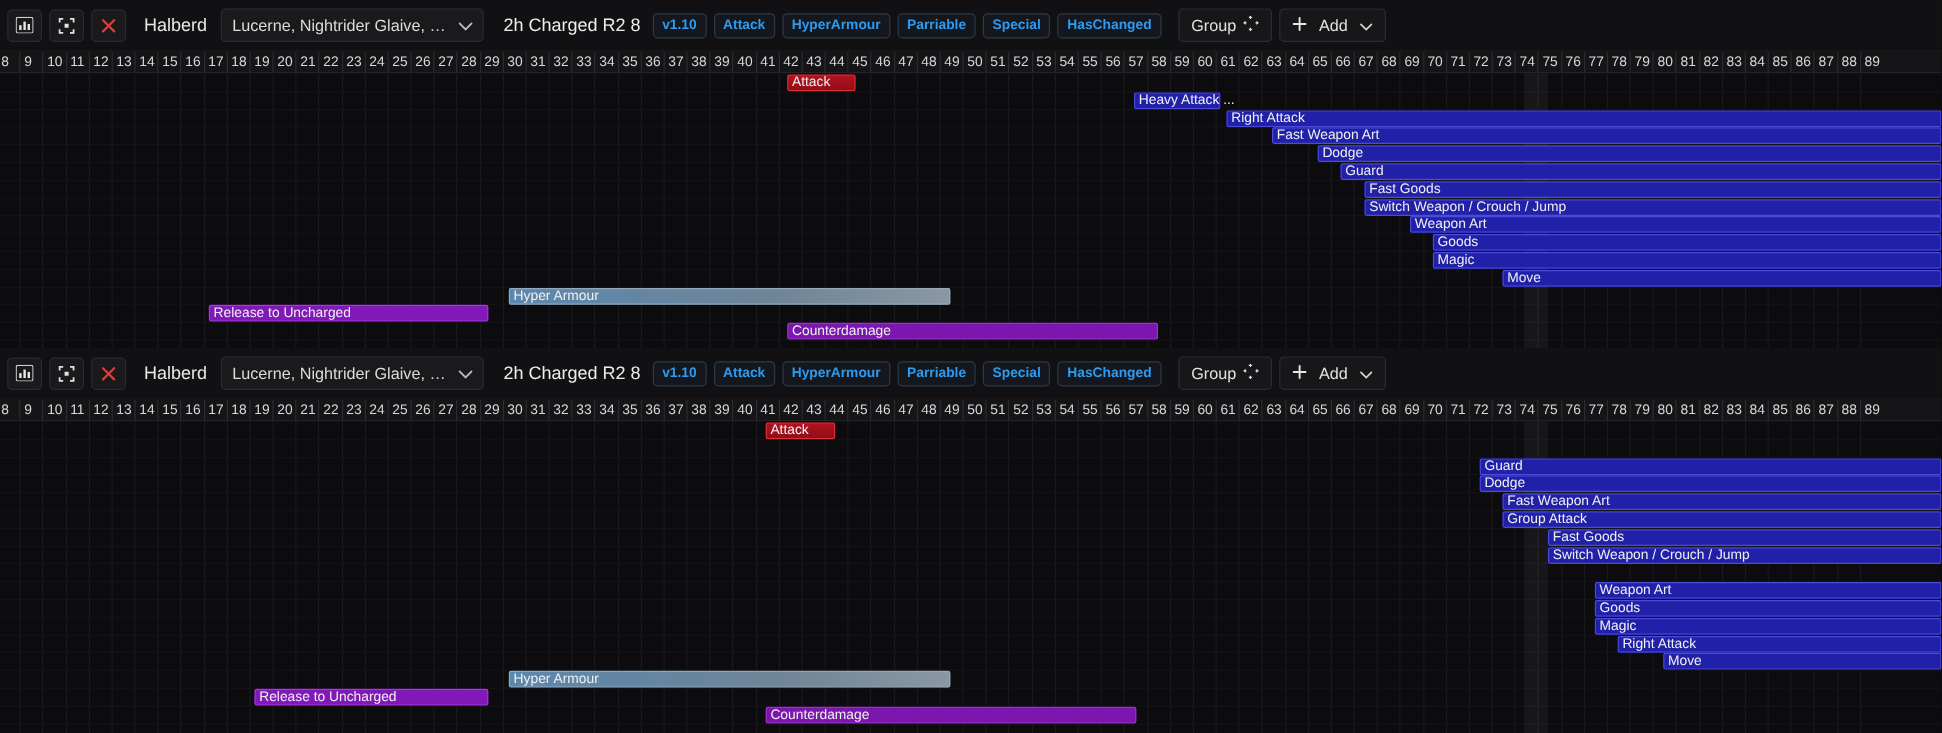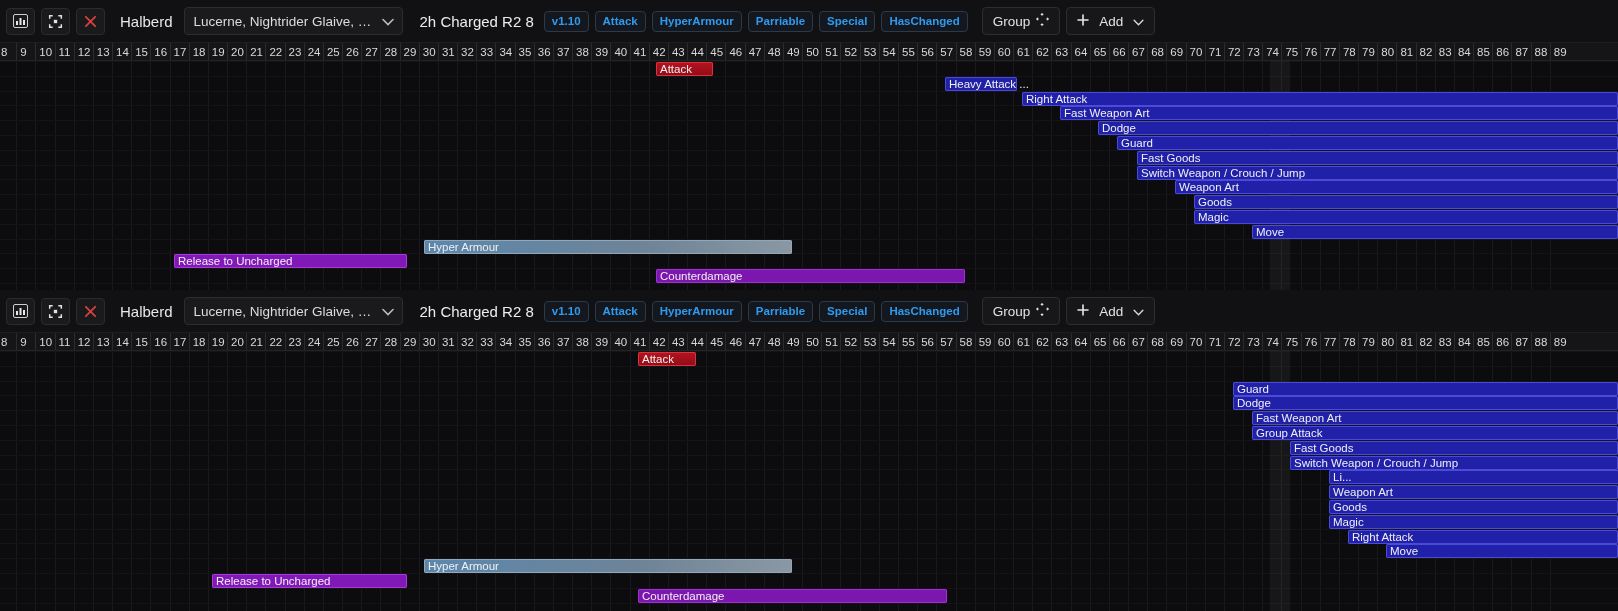--- a/index.html
+++ b/index.html
@@ -706,21 +706,20 @@
       <div class="rowline" style="top: 237px;"></div>
       <div class="rowline" style="top: 252px;"></div>
       <div class="playhead" style="left: 1270px; width: 20px;"></div>
       <div class="bar attack" style="left: 638px; width: 58px; top: 1px;"><span class="lbl">Attack</span></div>
       <div class="bar blue" style="left: 1233px; width: 385px; top: 30.6px;"><span class="lbl">Guard</span></div>
       <div class="bar blue" style="left: 1233px; width: 385px; top: 45.4px;"><span class="lbl">Dodge</span></div>
       <div class="bar blue" style="left: 1252px; width: 366px; top: 60.2px;"><span class="lbl">Fast Weapon Art</span></div>
       <div class="bar blue" style="left: 1252px; width: 366px; top: 75px;"><span class="lbl">Group Attack</span></div>
       <div class="bar blue" style="left: 1290px; width: 328px; top: 89.8px;"><span class="lbl">Fast Goods</span></div>
       <div class="bar blue" style="left: 1290px; width: 328px; top: 104.6px;"><span class="lbl">Switch Weapon / Crouch / Jump</span></div>
-      <div class="bar blue" style="left: 1329px; width: 290px; top: 119.4px;"><span class="lbl">Li...</span></div>
       <div class="bar blue" style="left: 1329px; width: 289px; top: 134.2px;"><span class="lbl">Weapon Art</span></div>
       <div class="bar blue" style="left: 1329px; width: 289px; top: 149px;"><span class="lbl">Goods</span></div>
       <div class="bar blue" style="left: 1329px; width: 289px; top: 163.8px;"><span class="lbl">Magic</span></div>
       <div class="bar blue" style="left: 1348px; width: 270px; top: 178.6px;"><span class="lbl">Right Attack</span></div>
       <div class="bar blue" style="left: 1386px; width: 232px; top: 193.4px;"><span class="lbl">Move</span></div>
       <div class="bar hyper" style="left: 424px; width: 368px; top: 208.2px;"><span class="lbl">Hyper Armour</span></div>
       <div class="bar purple" style="left: 212px; width: 195px; top: 223px;"><span class="lbl">Release to Uncharged</span></div>
       <div class="bar purple2" style="left: 638px; width: 309px; top: 237.8px;"><span class="lbl">Counterdamage</span></div>
     </div>
 </div>

